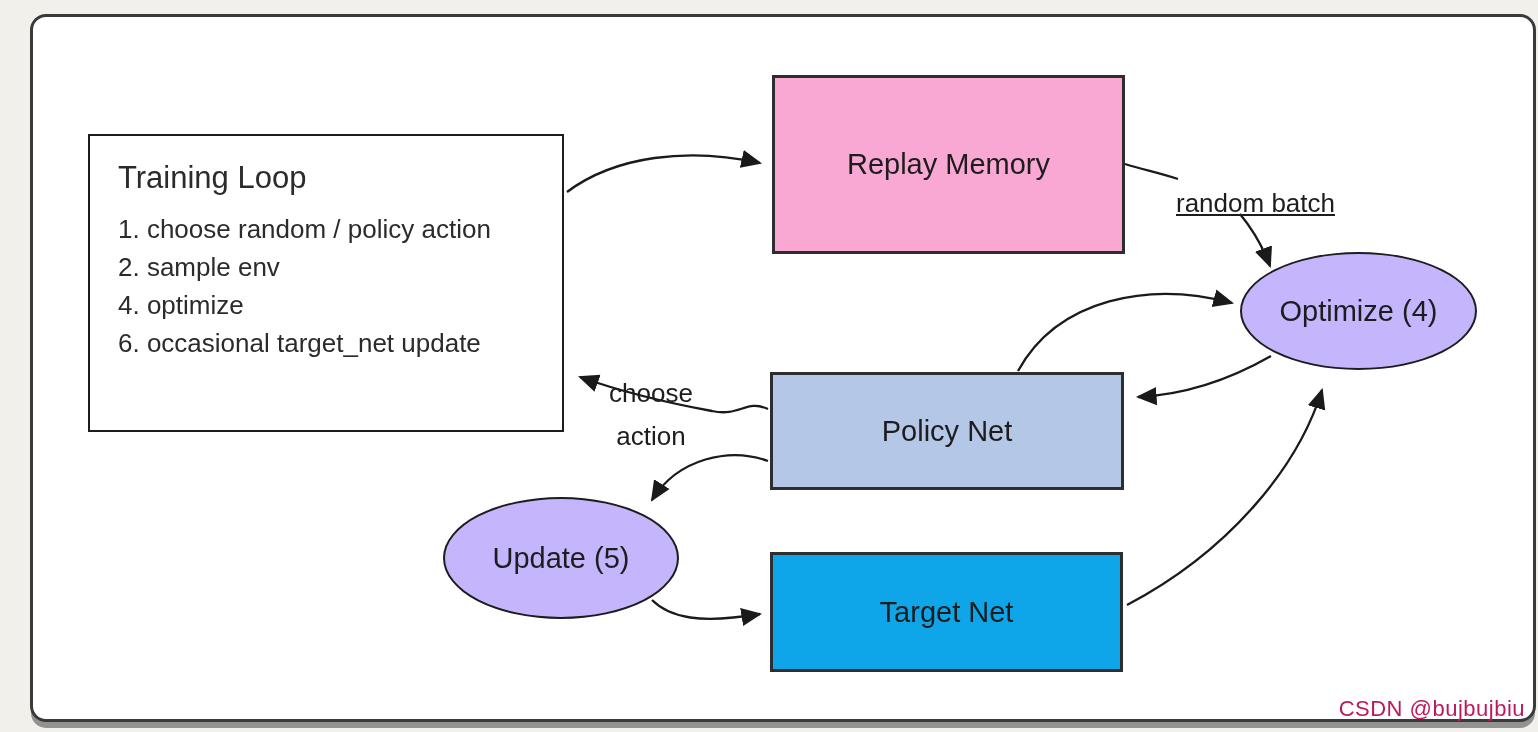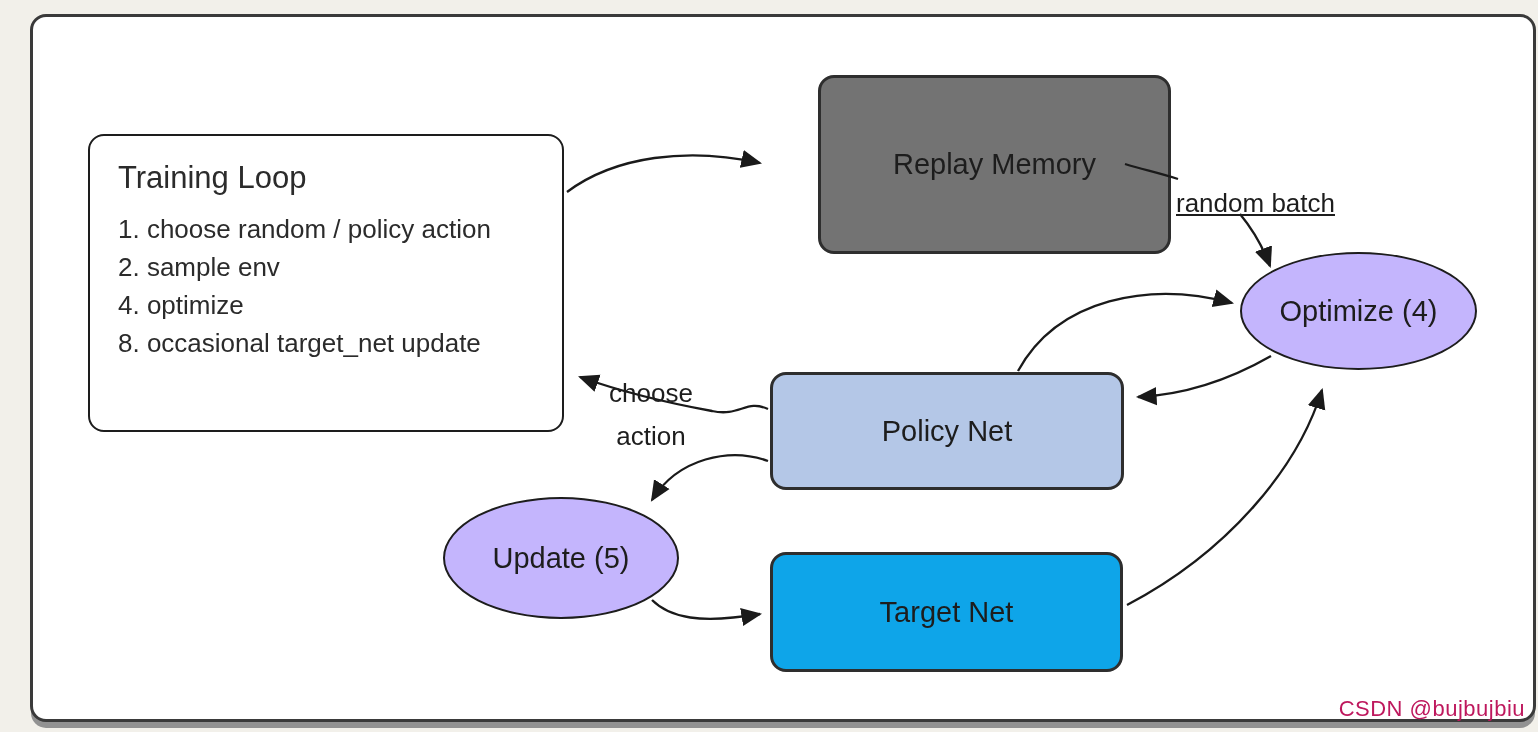--- a/index.html
+++ b/index.html
@@ -13,31 +13,31 @@
   }
   .card{
     position:absolute;left:30px;top:14px;
     width:1500px;height:702px;
     background:#ffffff;
     border:3px solid #3a3a3a;
     border-radius:16px;
     box-shadow:0 7px 0 -1px #929292;
     z-index:0;
   }
-  .node{position:absolute;display:flex;align-items:center;justify-content:center;z-index:1;box-sizing:border-box;border-radius:16px;}
+  .node{position:absolute;display:flex;align-items:center;justify-content:center;z-index:1;box-sizing:border-box;}
   .node .lbl{font-size:29px;color:#1d1d1d;white-space:nowrap;}
   .rect{border:3px solid #2e2e2e;}
   .training{
     left:88px;top:134px;width:476px;height:298px;
     background:#ffffff;border:2.5px solid #1d1d1d;
     display:block;padding:24px 10px 0 28px;
   }
   .tl-title{font-size:31px;color:#2b2b2b;margin-bottom:14px;}
   .tl-step{font-size:26px;line-height:38px;color:#2b2b2b;white-space:nowrap;}
-  .replay{left:772px;top:75px;width:353px;height:179px;background:#737373;margin-left:46px;}
+  .replay{left:772px;top:75px;width:353px;height:179px;background:#f9a8d4;}
   .policy{left:770px;top:372px;width:354px;height:118px;background:#b4c7e7;}
   .target{left:770px;top:552px;width:353px;height:120px;background:#0ea5e9;}
   .ellipse{
     background:#c4b5fd;border:2px solid #1d1d1d;border-radius:50%;
   }
   .optimize{left:1240px;top:252px;width:237px;height:118px;}
   .update{left:443px;top:497px;width:236px;height:122px;}
   .edges{position:absolute;left:0;top:0;z-index:2;pointer-events:none;}
   .edge-label{position:absolute;z-index:3;font-size:26px;color:#1d1d1d;}
   .random-batch{left:1176px;top:188px;white-space:nowrap;text-decoration:underline;}
@@ -51,21 +51,21 @@
 <body>
 
 <div class="stage">
   <div class="card"></div>
 
   <div class="node training">
     <div class="tl-title">Training Loop</div>
     <div class="tl-step">1. choose random / policy action</div>
     <div class="tl-step">2. sample env</div>
     <div class="tl-step">4. optimize</div>
-    <div class="tl-step">8. occasional target_net update</div>
+    <div class="tl-step">6. occasional target_net update</div>
   </div>
 
   <div class="node rect replay">
     <span class="lbl">Replay Memory</span>
   </div>
 
   <div class="node rect policy">
     <span class="lbl">Policy Net</span>
   </div>
 

